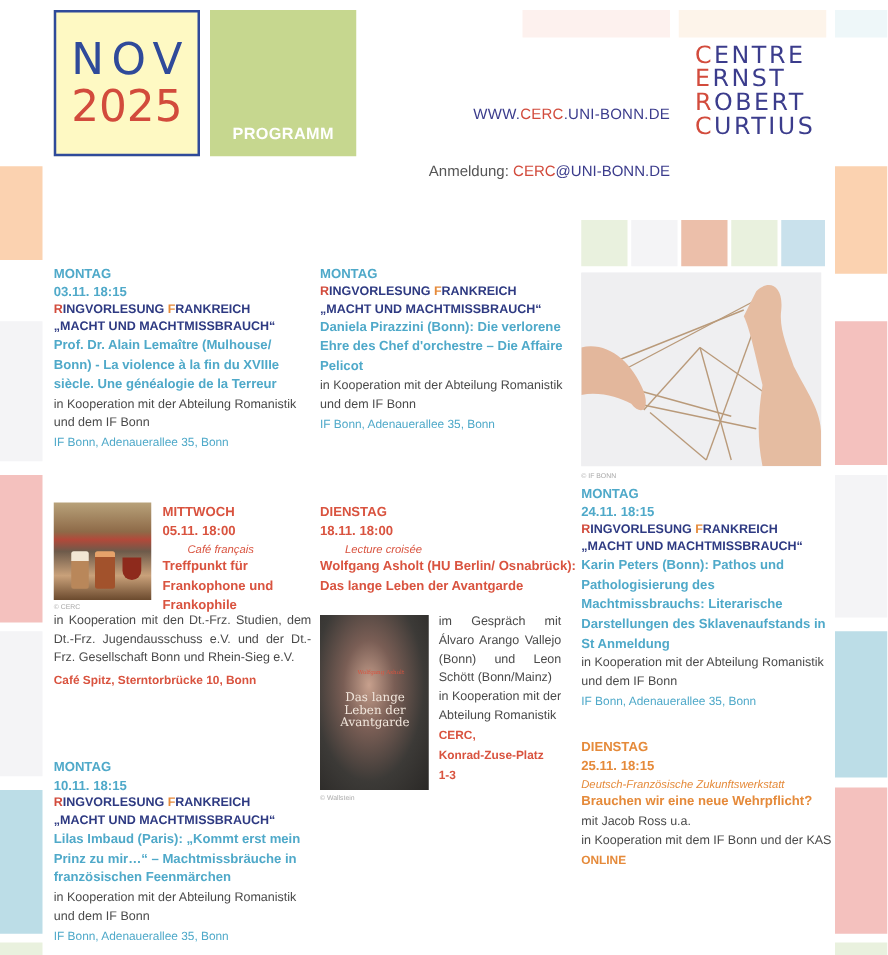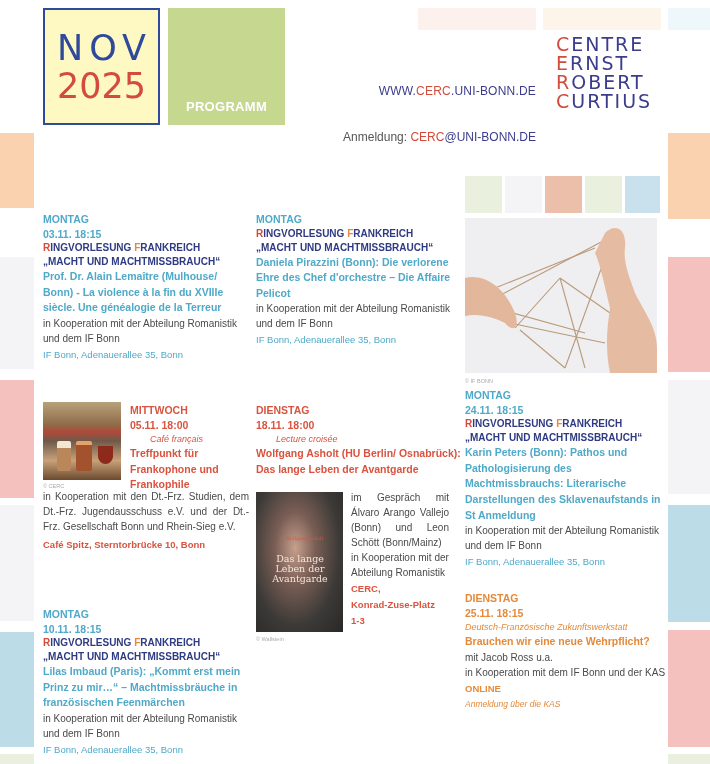--- a/index.html
+++ b/index.html
@@ -203,21 +203,20 @@
 </div>
 
 <div class="event orange" style="left:465px;top:591px;width:205px;">
   <div class="ev-day">DIENSTAG</div>
   <div class="ev-date">25.11. 18:15</div>
   <div class="ev-kind">Deutsch-Französische Zukunftswerkstatt</div>
   <div class="ev-title">Brauchen wir eine neue Wehrpflicht?</div>
   <div class="ev-text">mit Jacob Ross u.a.</div>
   <div class="ev-text">in Kooperation mit dem IF Bonn und der KAS</div>
   <div class="ev-loc">ONLINE</div>
-  <div class="ev-note">Anmeldung über die KAS</div>
 </div>
 
 <div class="event blue" style="left:43px;top:607px;width:205px;">
   <div class="ev-day">MONTAG</div>
   <div class="ev-date">10.11. 18:15</div>
   <div class="ev-series"><span class="init">R</span><span>INGVORLESUNG </span><span class="init-o">F</span><span>RANKREICH</span></div>
   <div class="ev-series-sub">„MACHT UND MACHTMISSBRAUCH“</div>
   <div class="ev-title">Lilas Imbaud (Paris): „Kommt erst mein Prinz zu mir…“ – Machtmissbräuche in französischen Feenmärchen</div>
   <div class="ev-text">in Kooperation mit der Abteilung Romanistik und dem IF Bonn</div>
   <div class="ev-loc">IF Bonn, Adenauerallee 35, Bonn</div>

